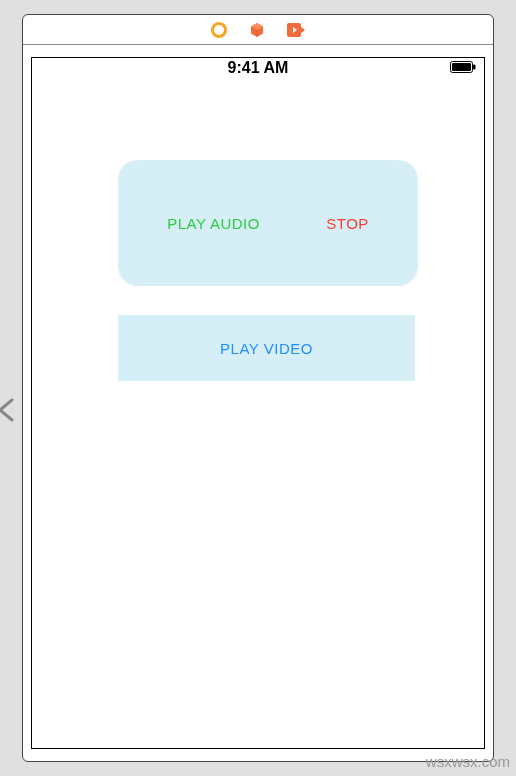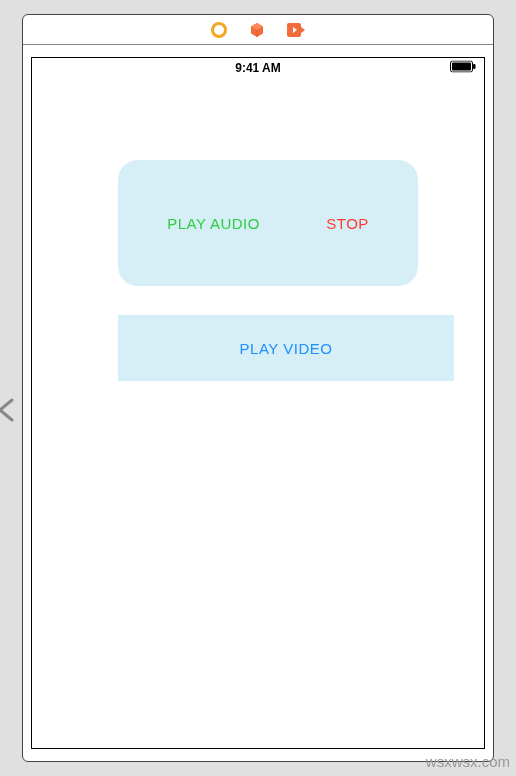--- a/index.html
+++ b/index.html
@@ -38,21 +38,21 @@
       bottom: 12px;
       border: 1px solid #000;
       background: #fff;
     }
     .status-bar {
       height: 20px;
       display: flex;
       align-items: center;
       justify-content: center;
       position: relative;
-      font-size: 12px;
+      font-size: 16px;
       font-weight: 600;
       padding: 0 8px;
     }
     .status-time {
       position: absolute;
       left: 50%;
       transform: translateX(-50%);
     }
     .battery {
       position: absolute;
@@ -76,21 +76,21 @@
       height: 126px;
       display: flex;
       align-items: center;
       justify-content: space-around;
       padding: 13px 20px;
       border-radius: 20px;
     }
     .panel-video {
       left: 86px;
       top: 237px;
-      width: 336px;
+      width: 297px;
       height: 66px;
       display: flex;
       align-items: center;
       justify-content: center;
     }
     .btn {
       background: transparent;
       border: none;
       font-size: 15px;
       font-family: inherit;

